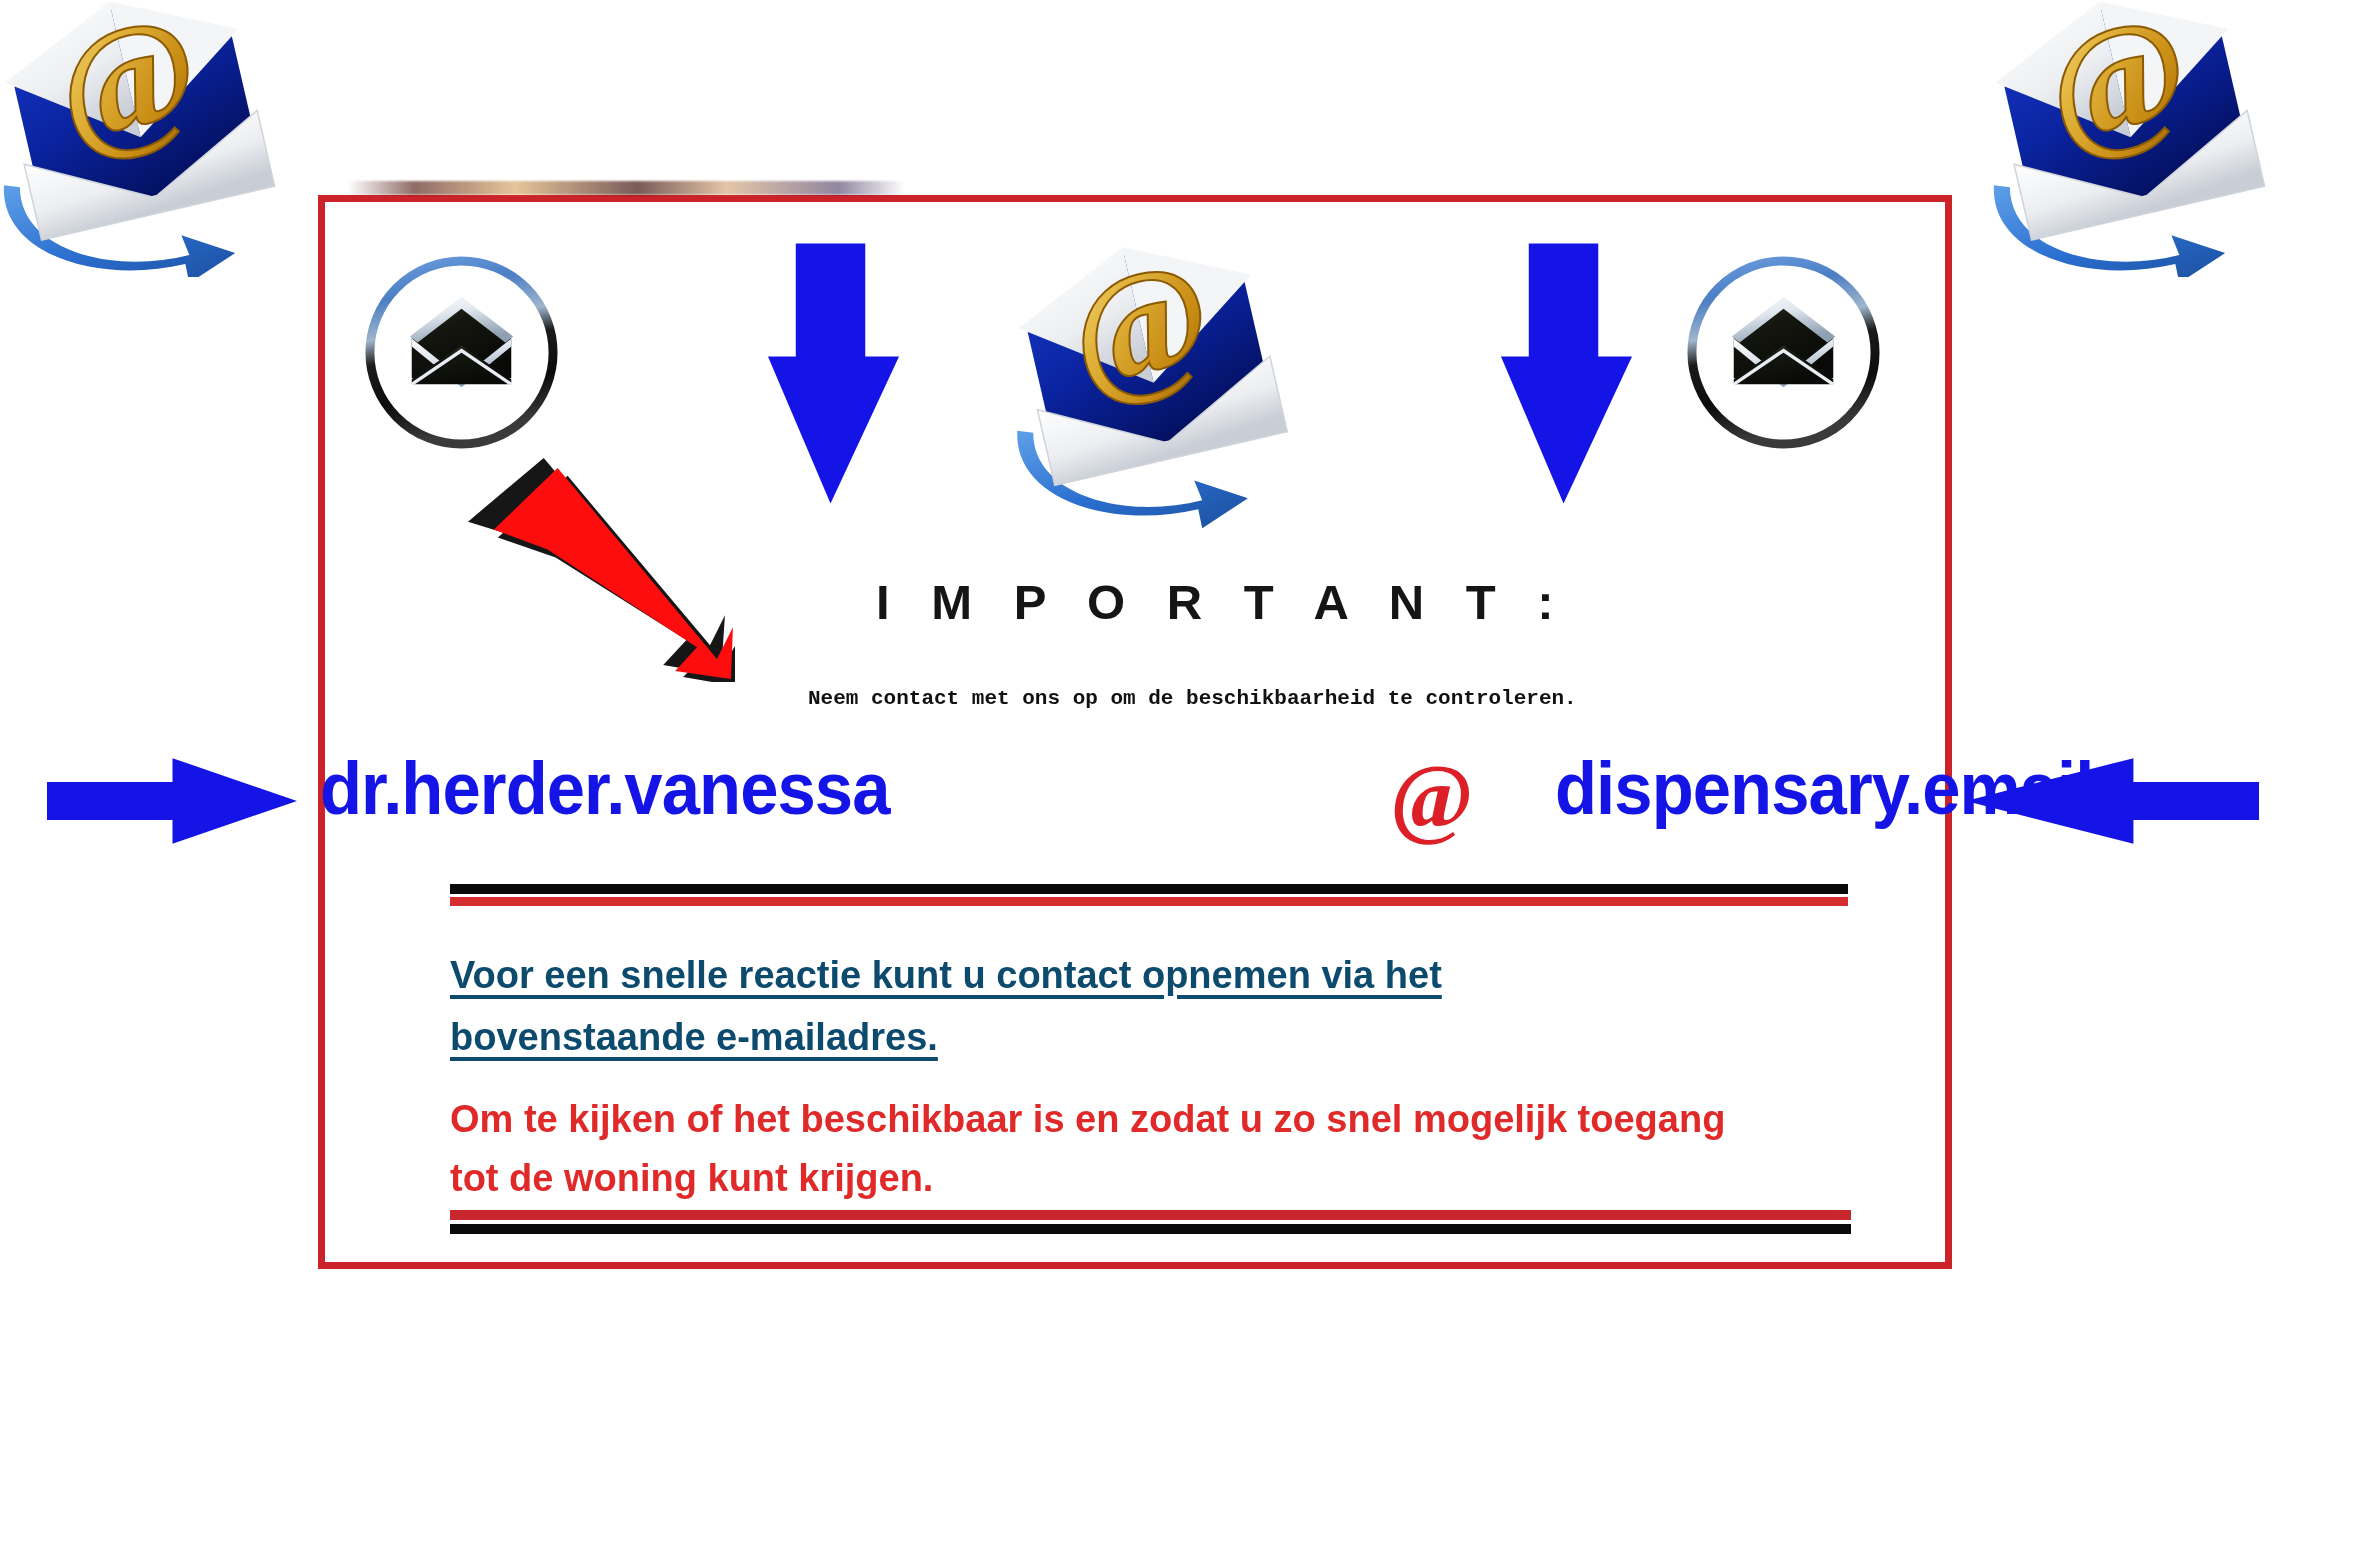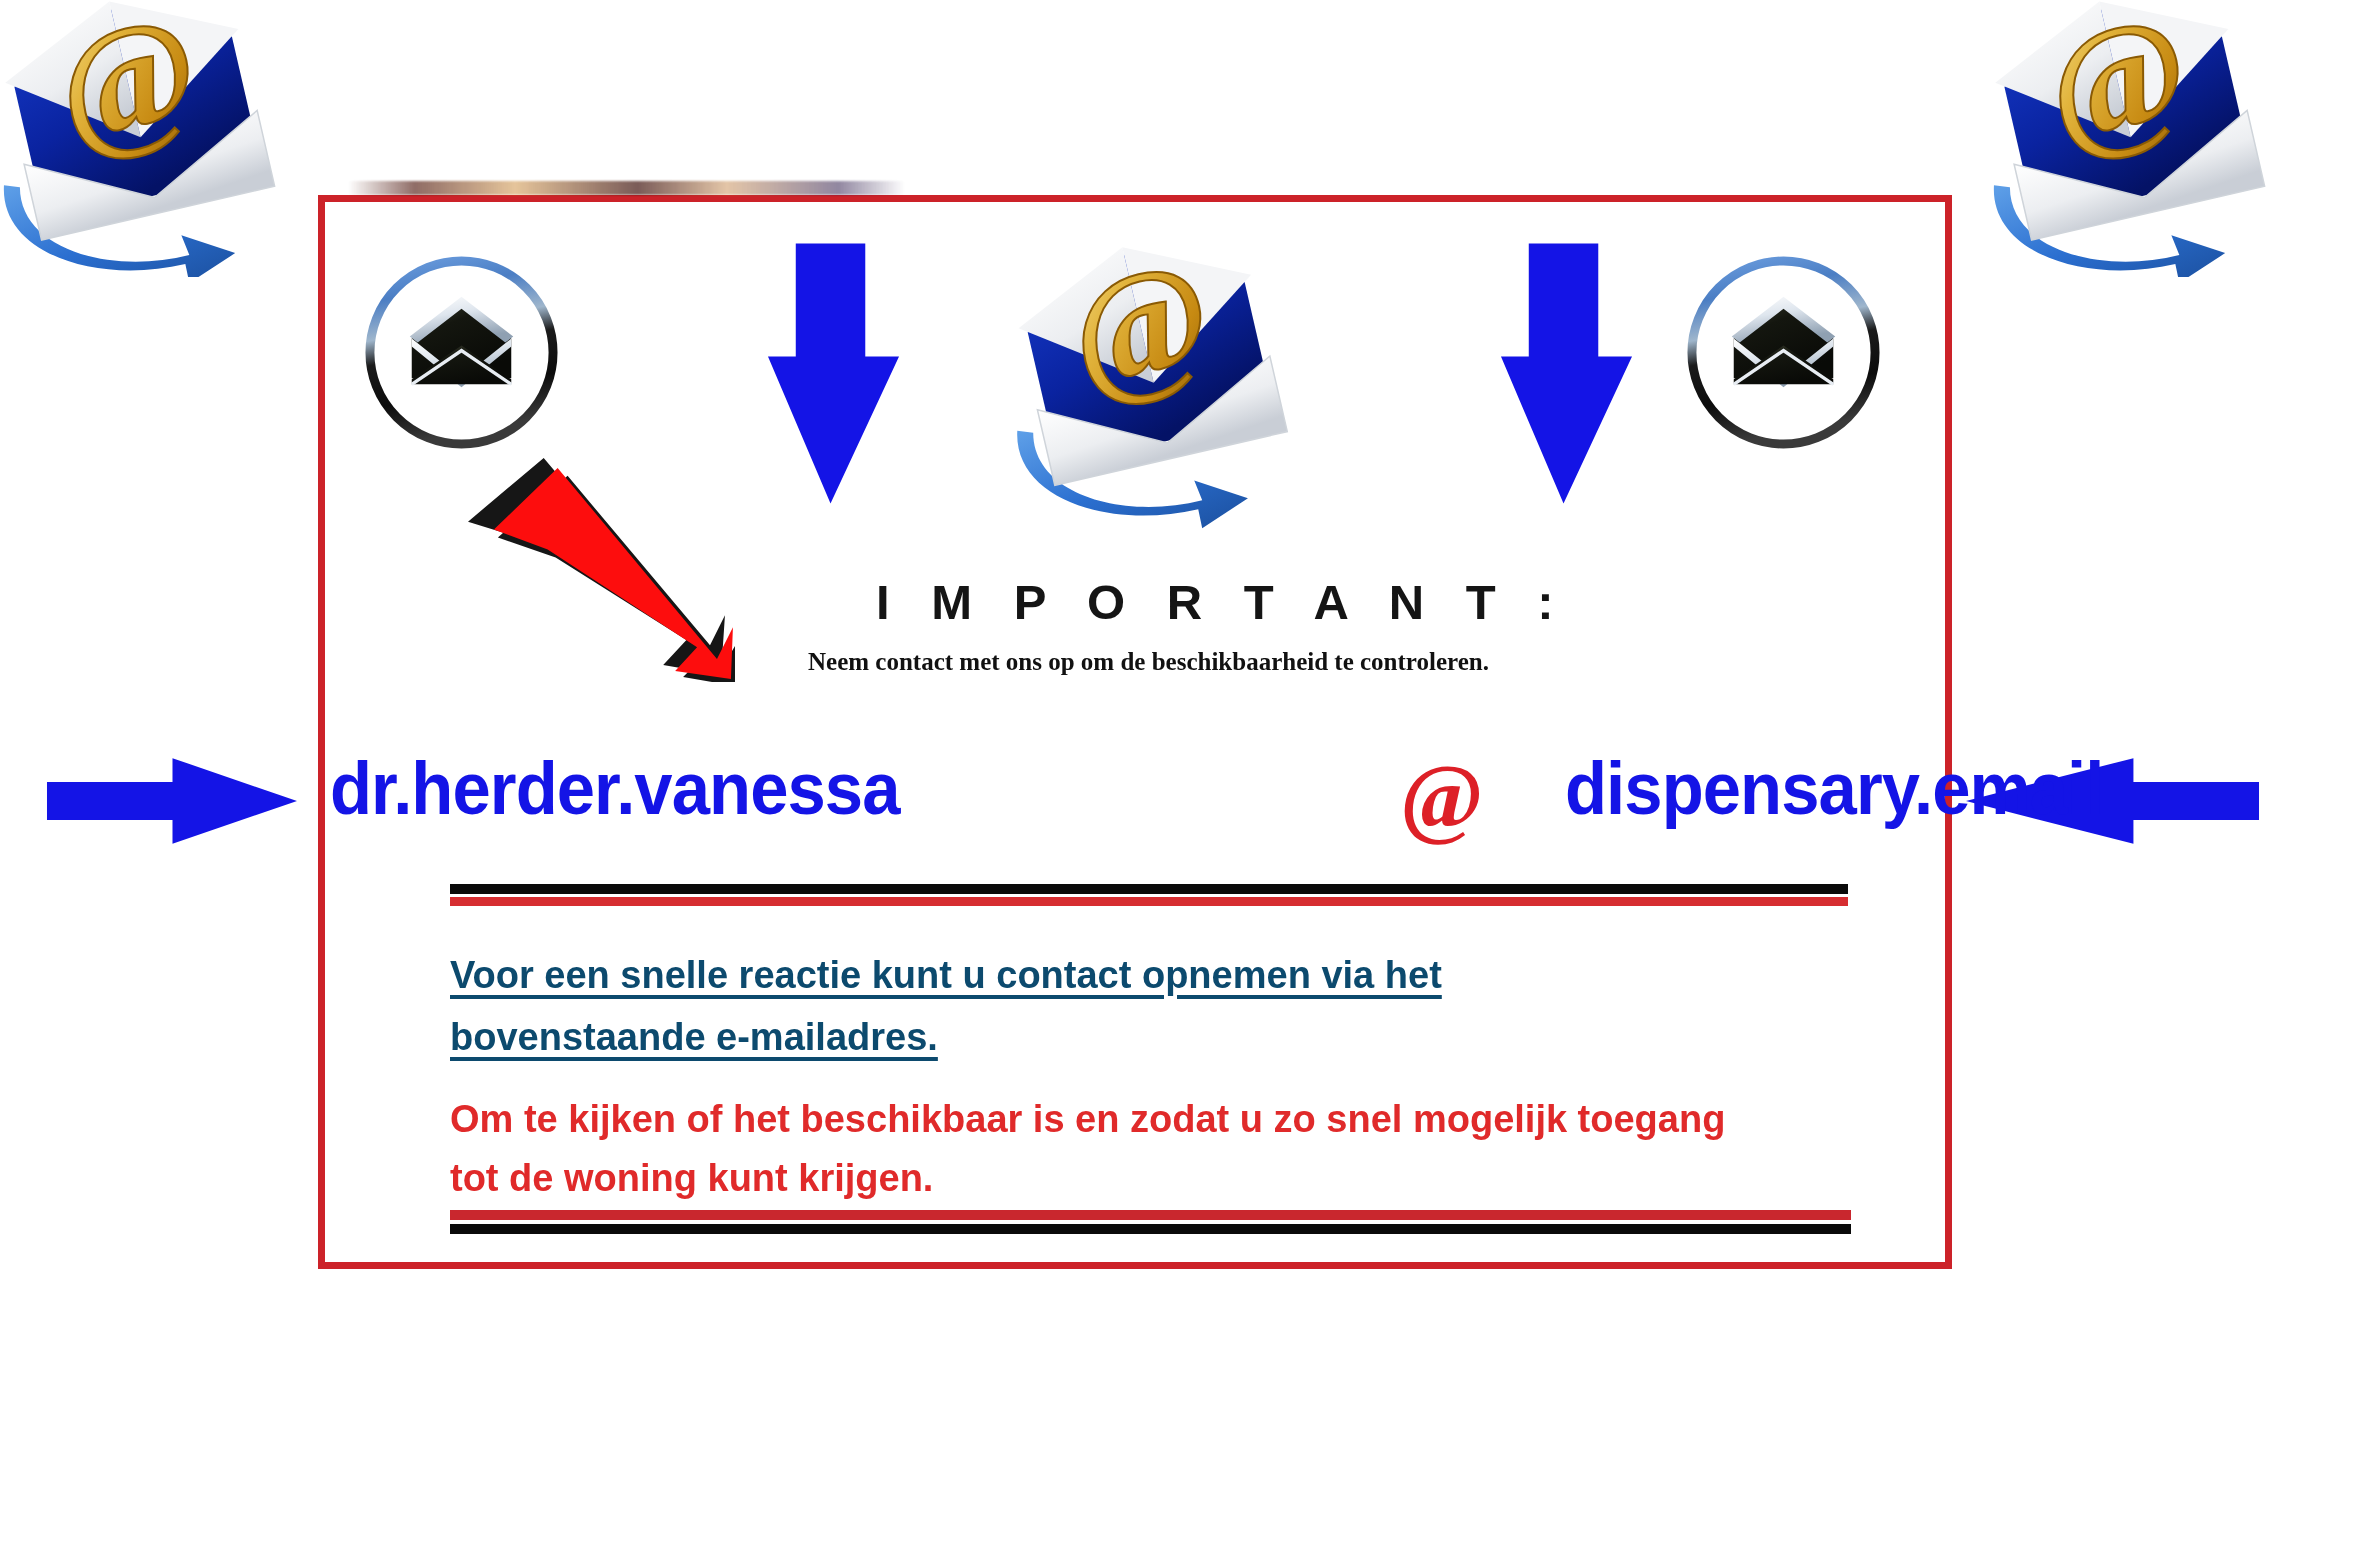--- a/index.html
+++ b/index.html
@@ -35,26 +35,26 @@
   .arrow{position:absolute;}
 
   
   #important-heading{
     left:876px;top:574px;width:637px;
     font-size:49px;font-weight:bold;letter-spacing:14px;
     color:#151515;font-family:"Liberation Sans",sans-serif;
     text-align:right;white-space:nowrap;
   }
   #contact-note{
-    left:808px;top:644px;width:796px;
-    font-size:25px;font-weight:bold;line-height:1.42;
-    color:#111111;font-family:Liberation Serif, serif;
-  }
-
-  #email-row{left:318px;top:738px;width:1634px;height:119px;}
+    left:808px;top:684px;width:796px;
+    font-size:21px;font-weight:bold;line-height:1.42;
+    color:#111111;font-family:Liberation Mono, monospace;
+  }
+
+  #email-row{left:308px;top:738px;width:1634px;height:119px;}
   .email-part{
     position:absolute;color:#1414e6;font-weight:bold;
     font-family:"Liberation Sans",sans-serif;
     font-size:74px;letter-spacing:-1px;white-space:nowrap;
     transform:scaleX(.93);transform-origin:left center;
   }
   #email-local{left:12px;top:8px;}
   #email-at{
     position:absolute;left:1082px;top:14px;
     color:#dd2027;font-weight:bold;font-size:90px;

